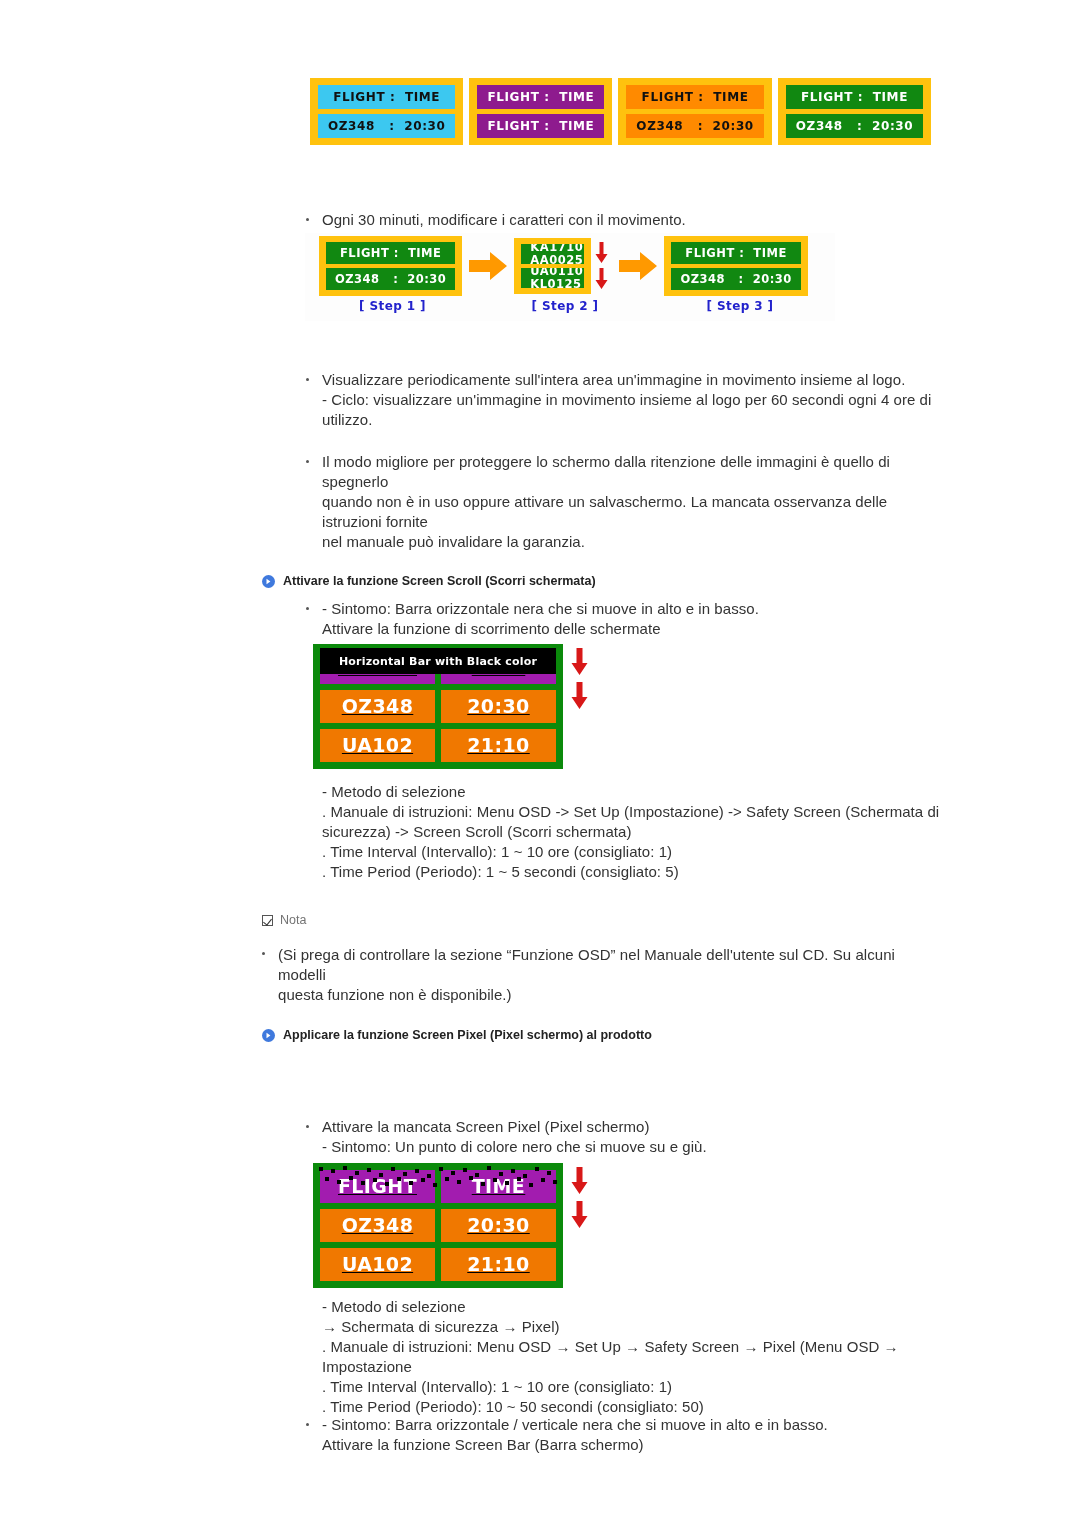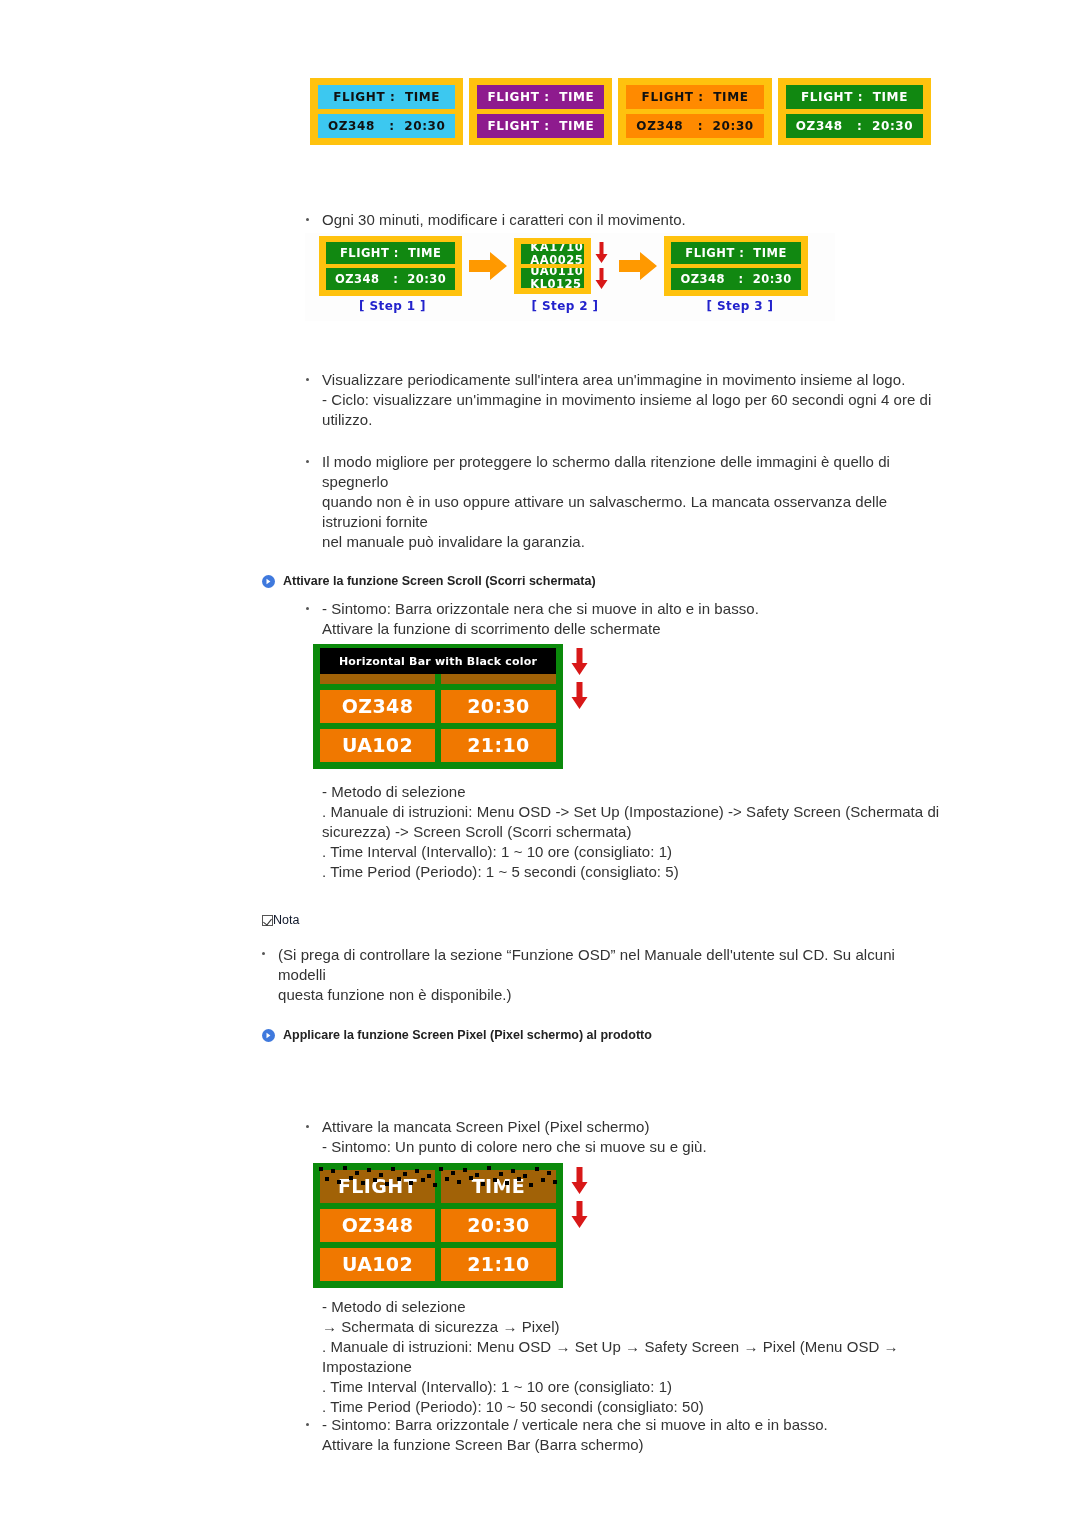--- a/index.html
+++ b/index.html
@@ -55,23 +55,23 @@
     align-items: center;
     justify-content: center;
     flex: 0 0 auto;
   }
   .arrow-circle svg { display:block; }
 
   
   .note-head {
     display: flex;
     align-items: center;
-    gap: 0;
+    gap: 7px;
     font-size: 12.5px;
-    color: #0f172a;
+    color: #737373;
     justify-content: flex-end;
   }
   .checkbox-ico {
     width: 11px; height: 11px;
     border: 1px solid #555;
     position: relative;
     flex: 0 0 auto;
   }
   .checkbox-ico:after {
     content: "";
@@ -182,32 +182,32 @@
   .board-wrap { position: absolute; display: flex; align-items: flex-start; }
   .board {
     position: relative;
     background: #0b8a0b;
     padding: 7px;
     display: flex;
     flex-direction: column;
     gap: 6px;
     width: 250px;
   }
-  .board .brow { display: flex; gap: 6px; }
+  .board .brow { display: flex; gap: 6px; text-decoration: underline; }
   .board .cell {
     flex: 1;
     text-align: center;
     font-family: "DejaVu Sans", sans-serif;
     font-weight: bold;
     font-size: 19px;
     color: #ffffff;
     padding: 5px 0 6px;
     letter-spacing: 0.4px;
   }
-  .cell-blue { background: #a16207; }
+  .cell-blue { background: #a21caf; }
   .cell-orange { background: #f07800; }
   .blackbar {
     position: absolute;
     left: 7px; top: 4px;
     width: 236px;
     height: 26px;
     background: #000000;
     color: #ffffff;
     font-size: 11px;
     font-weight: bold;

